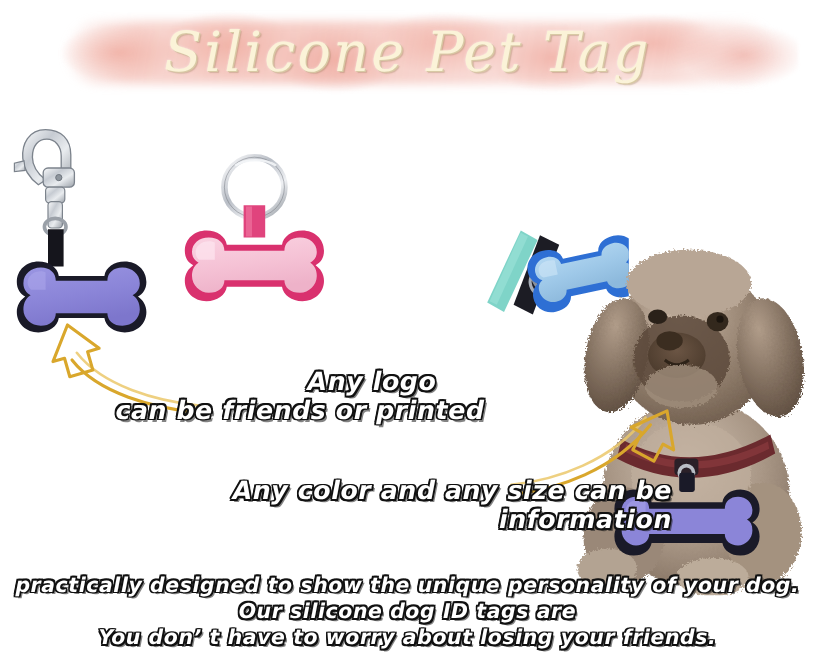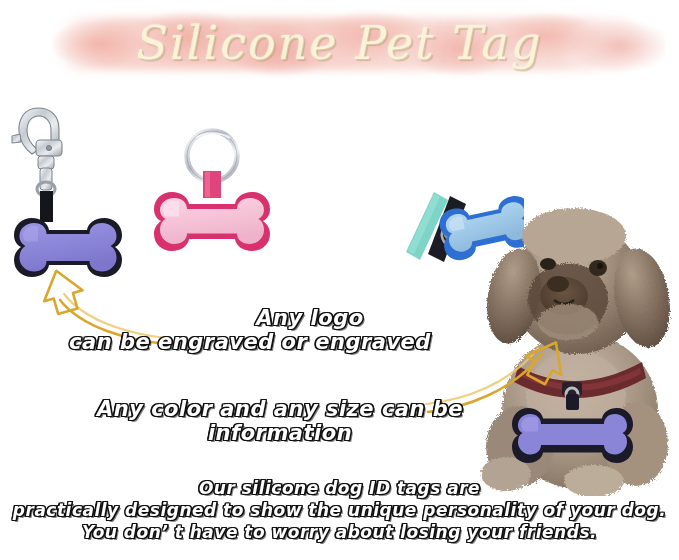--- a/index.html
+++ b/index.html
@@ -40,21 +40,21 @@
   .promo{position:absolute;text-align:center;
     font-family:"DejaVu Sans", sans-serif;
     font-weight:bold;font-style:italic;color:#ffffff;
     text-shadow:
       -1.4px -1.4px 0 #111, 1.4px -1.4px 0 #111, -1.4px 1.4px 0 #111, 1.4px 1.4px 0 #111,
       -1.4px 0 0 #111, 1.4px 0 0 #111, 0 -1.4px 0 #111, 0 1.4px 0 #111,
       2.4px 2.4px 0 rgba(30,30,30,.55);
     letter-spacing:.5px;line-height:1.16;white-space:nowrap;}
   #promo-logo{left:0;top:306px;width:500px;font-size:21px;}
   #promo-logo .l1{padding-left:120px;}
-  #promo-color{left:0;top:397px;width:560px;font-size:21px;}
+  #promo-color{left:0;top:397px;width:560px;font-size:21px;text-align:right;}
   #promo-footer{left:0;top:478px;width:679px;font-size:17px;line-height:1.28;}
 
   .dog-wrap{position:absolute;left:476px;top:196px;width:203px;height:300px;}
 </style>
 </head>
 <body>
 
 <div id="stage">
 
   <div class="banner">
@@ -276,27 +276,27 @@
   </svg>
 
   <svg class="arrow" style="left:424px;top:338px;" width="160" height="86" viewBox="0 0 160 86">
     <path d="M4 74 C40 70 88 54 118 16" fill="none" stroke="#D9A72C" stroke-width="2.6" stroke-linecap="round"></path>
     <path d="M2 66 C40 62 86 46 114 10" fill="none" stroke="#EBC86B" stroke-width="2.2" stroke-linecap="round" opacity=".85"></path>
     <path d="M122 2 L102 28 L112 28 L112 44 L132 44 L132 28 L142 28 Z" fill="none" stroke="#D9A72C" stroke-width="2.6" stroke-linejoin="round" transform="rotate(28 122 23)"></path>
   </svg>
 
   <div class="promo" id="promo-logo">
     <div class="l1">Any logo</div>
-    <div>can be engraved or engraved</div>
+    <div>can be friends or printed</div>
   </div>
 
   <div class="promo" id="promo-color">
     <div>Any color and any size can be</div>
     <div>information</div>
   </div>
 
   <div class="promo" id="promo-footer">
+    <div>practically designed to show the unique personality of your dog.</div>
     <div>Our silicone dog ID tags are</div>
-    <div>practically designed to show the unique personality of your dog.</div>
     <div>You don’ t have to worry about losing your friends.</div>
   </div>
 
 </div>
 
 </body></html>

